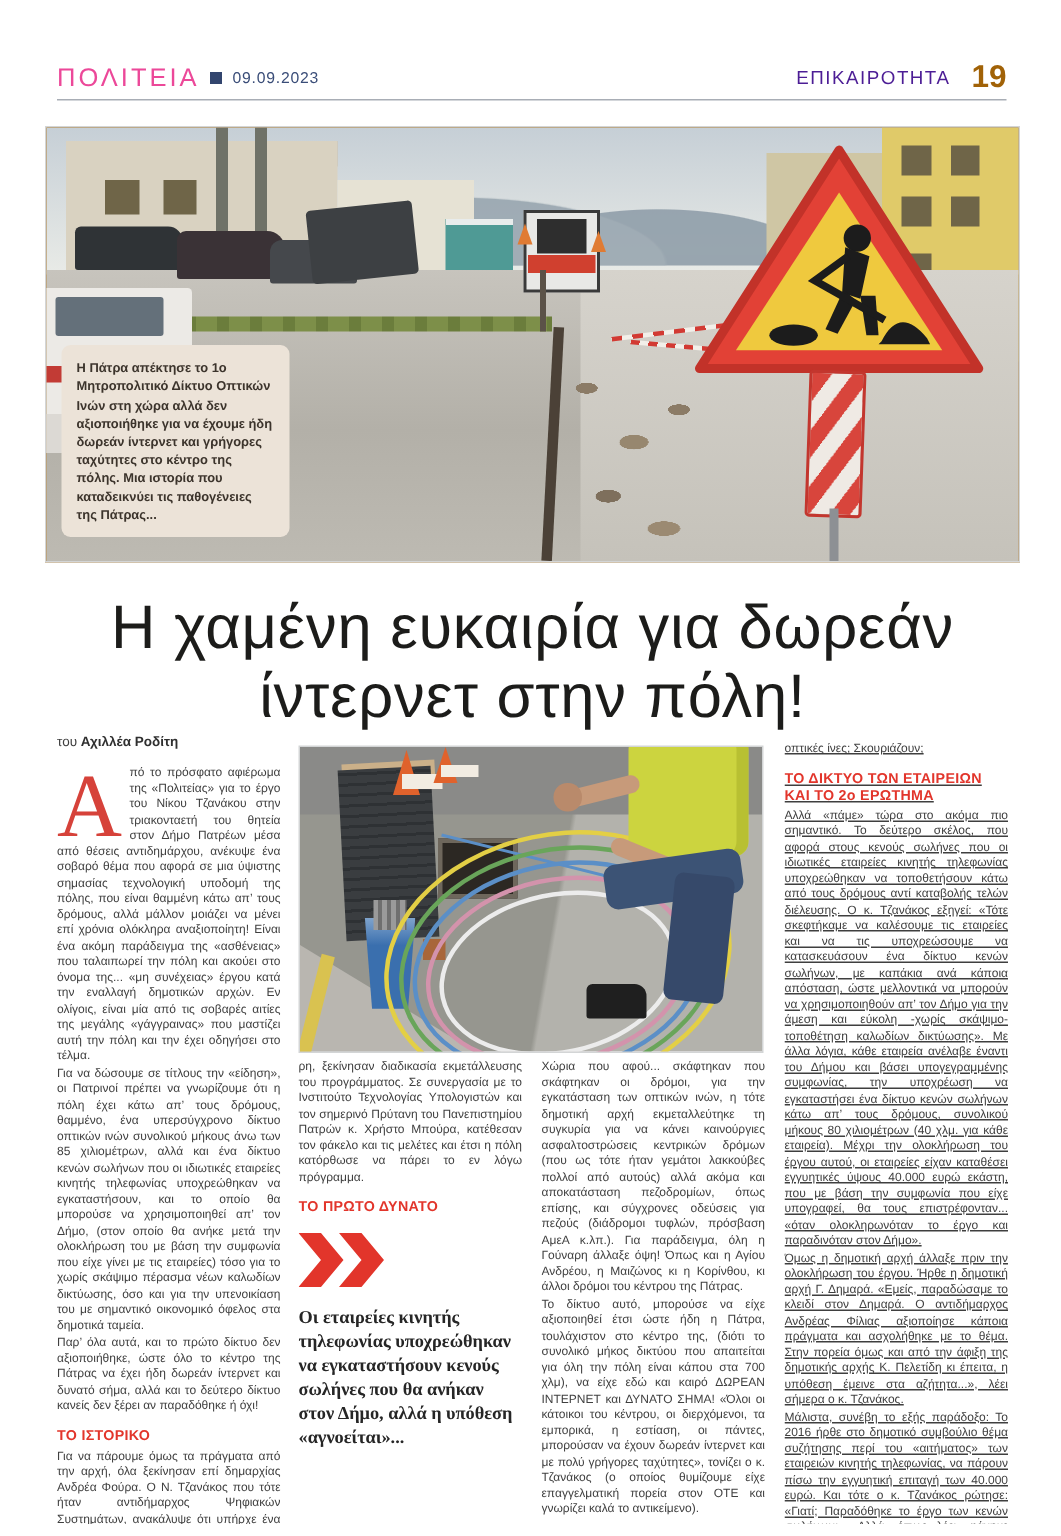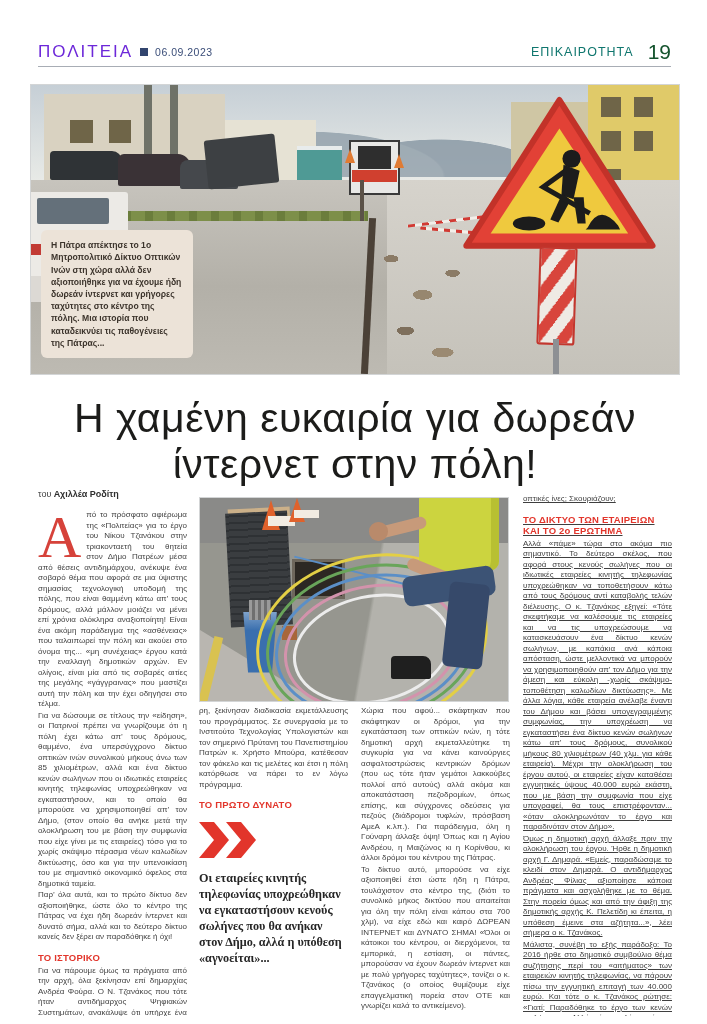--- a/index.html
+++ b/index.html
@@ -2,26 +2,26 @@
 <html lang="el"><head>
 <meta charset="utf-8">
 <style>
   html,body{margin:0;padding:0;background:#ffffff;}
   body{width:707px;height:1024px;position:relative;font-family:"Liberation Sans",sans-serif;overflow:hidden;color:#3f3f3f;}
   .abs{position:absolute;}
 
   
   .masthead{left:38px;right:36px;top:40px;height:24px;display:flex;align-items:center;color:#32456e;}
   .mast-left{display:flex;align-items:center;gap:7px;}
-  .mast-title{font-size:17px;letter-spacing:2px;font-weight:400;color:#6d28d9;}
+  .mast-title{font-size:17px;letter-spacing:2px;font-weight:400;color:#ec4899;}
   .mast-square{width:8px;height:8px;background:#32456e;display:inline-block;}
   .mast-date{font-size:10.5px;letter-spacing:.5px;color:#3a4d78;}
   .mast-right{margin-left:auto;display:flex;align-items:center;gap:14px;}
-  .mast-section{font-size:12.5px;letter-spacing:1px;color:#0f766e;}
-  .mast-page{font-size:21px;font-weight:normal;color:#14532d;}
+  .mast-section{font-size:12.5px;letter-spacing:1px;color:#4c1d95;}
+  .mast-page{font-size:21px;font-weight:bold;color:#a16207;}
   .mast-rule{left:38px;right:36px;top:66px;height:1px;background:#a8adb5;}
 
   
   .hero{left:30px;top:84px;width:650px;height:291px;overflow:hidden;background:#a16207;border:1px solid #d3d5d6;box-sizing:border-box;}
   .hero *{position:absolute;}
   .sky{left:0;top:0;width:100%;height:34%;background:linear-gradient(#c6cfd6,#e9ebe7);}
   .mountains{left:18%;top:6%;width:60%;height:26%;background:radial-gradient(60% 100% at 40% 100%,#95a3ad 0 60%,transparent 61%),radial-gradient(50% 90% at 75% 100%,#8b9aa6 0 55%,transparent 56%);opacity:.85;}
   .bldg-left{left:2%;top:3%;width:28%;height:52%;background:#d9d2c1;box-shadow:inset 0 -8px 0 #c4bda9;}
   .bldg-left-roof{left:2%;top:3%;width:28%;height:6%;background:#b9b2a0;}
   .post1{left:17.5%;top:0;width:1.2%;height:55%;background:#6f7268;}
@@ -95,21 +95,21 @@
   
   .pq-text{font-family:"Liberation Serif",serif;font-weight:bold;font-size:12.2px;line-height:1.32;color:#262626;text-align:left;}
 </style>
 </head>
 <body>
 
 <div class="abs masthead">
   <div class="mast-left">
     <span class="mast-title">ΠΟΛΙΤΕΙΑ</span>
     <span class="mast-square"></span>
-    <span class="mast-date">06.09.2023</span>
+    <span class="mast-date">09.09.2023</span>
   </div>
   <div class="mast-right">
     <span class="mast-section">ΕΠΙΚΑΙΡΟΤΗΤΑ</span>
     <span class="mast-page">19</span>
   </div>
 </div>
 <div class="abs mast-rule"></div>
 
 <div class="abs hero">
   <div class="sky"></div>

